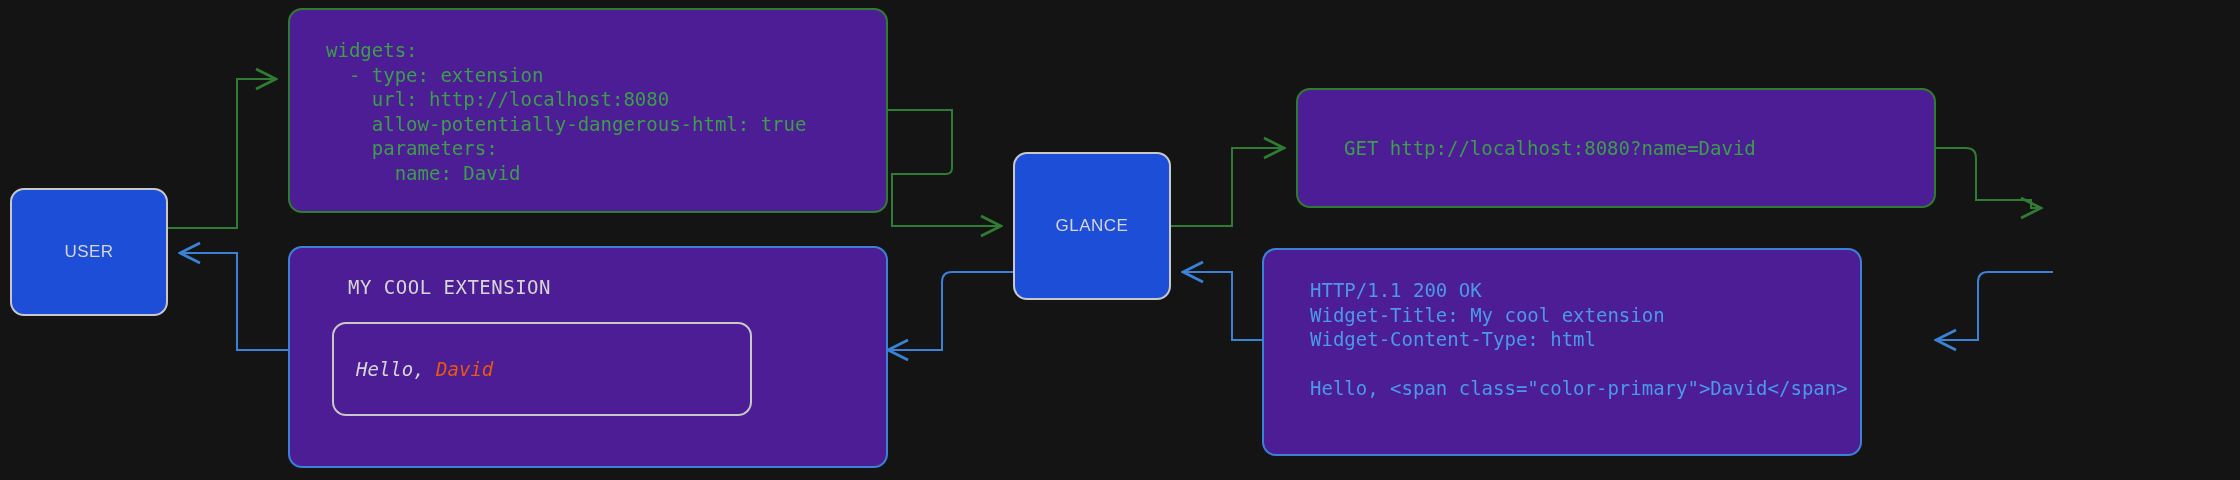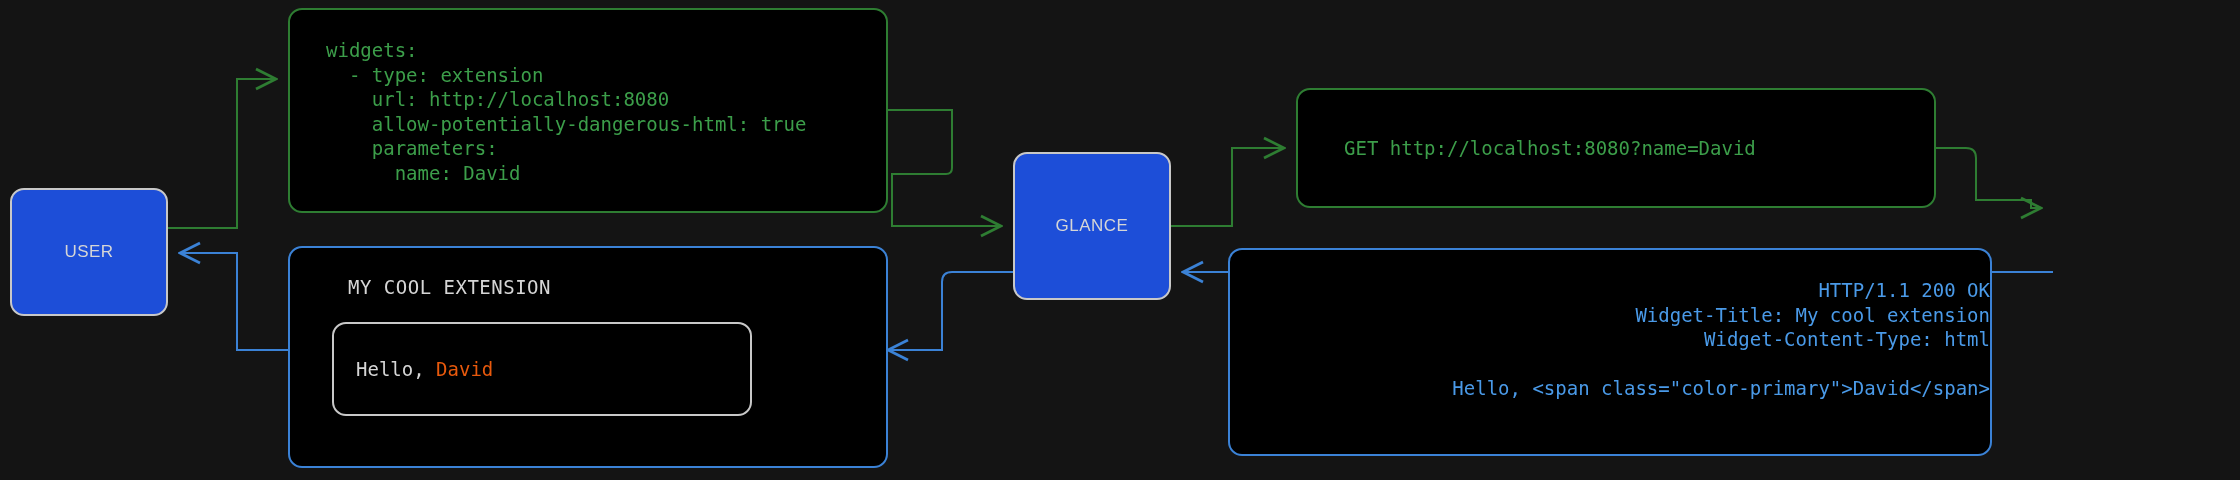--- a/index.html
+++ b/index.html
@@ -53,21 +53,21 @@
 
   #node-user     { left: 10px;   top: 188px; width: 158px; height: 128px; }
   #node-glance   { left: 1013px; top: 152px; width: 158px; height: 148px; }
   #node-extension{ left: 2053px; top: 152px; width: 178px; height: 148px; }
 
   
   .panel {
     position: absolute;
     box-sizing: border-box;
     border-radius: 14px;
-    background: #000000;
+    background: #4c1d95;
   }
   .panel-green { border: 2px solid #2e7d32; }
   .panel-blue  { border: 2px solid #3b82d6; }
 
   .code {
     font-family: "DejaVu Sans Mono", monospace;
     font-size: 19px;
     line-height: 24.5px;
     white-space: pre;
     margin: 0;
@@ -78,23 +78,22 @@
   #panel-yaml {
     left: 288px; top: 8px; width: 600px; height: 205px;
     padding: 28px 0 0 36px;
   }
   #panel-request {
     left: 1296px; top: 88px; width: 640px; height: 120px;
     padding: 0 0 0 46px;
     display: flex; align-items: center;
   }
   #panel-response {
-    left: 1228px; top: 248px; width: 764px; height: 208px;
+    left: 1262px; top: 248px; width: 600px; height: 208px;
     padding: 28px 0 0 46px;
-    text-align: right;
   }
   #panel-widget {
     left: 288px; top: 246px; width: 600px; height: 222px;
     padding: 0;
   }
   #widget-title {
     font-family: "DejaVu Sans Mono", monospace;
     font-size: 19px;
     color: #d6d6d6;
     letter-spacing: 0.5px;
@@ -103,20 +102,21 @@
   #widget-card {
     box-sizing: border-box;
     margin: 24px 0 0 42px;
     width: 420px;
     height: 94px;
     border: 2px solid #c8c8c8;
     border-radius: 14px;
     display: flex;
     align-items: center;
     padding-left: 22px;
+    font-style: italic;
   }
   #widget-card .code { font-size: 19px; color: #d6d6d6; }
   .accent-name { color: #e8590c; }
 </style>
 </head>
 <body>
 
 <div id="stage">
 
   <svg id="wires" viewBox="0 0 2240 480" width="2240" height="480">

